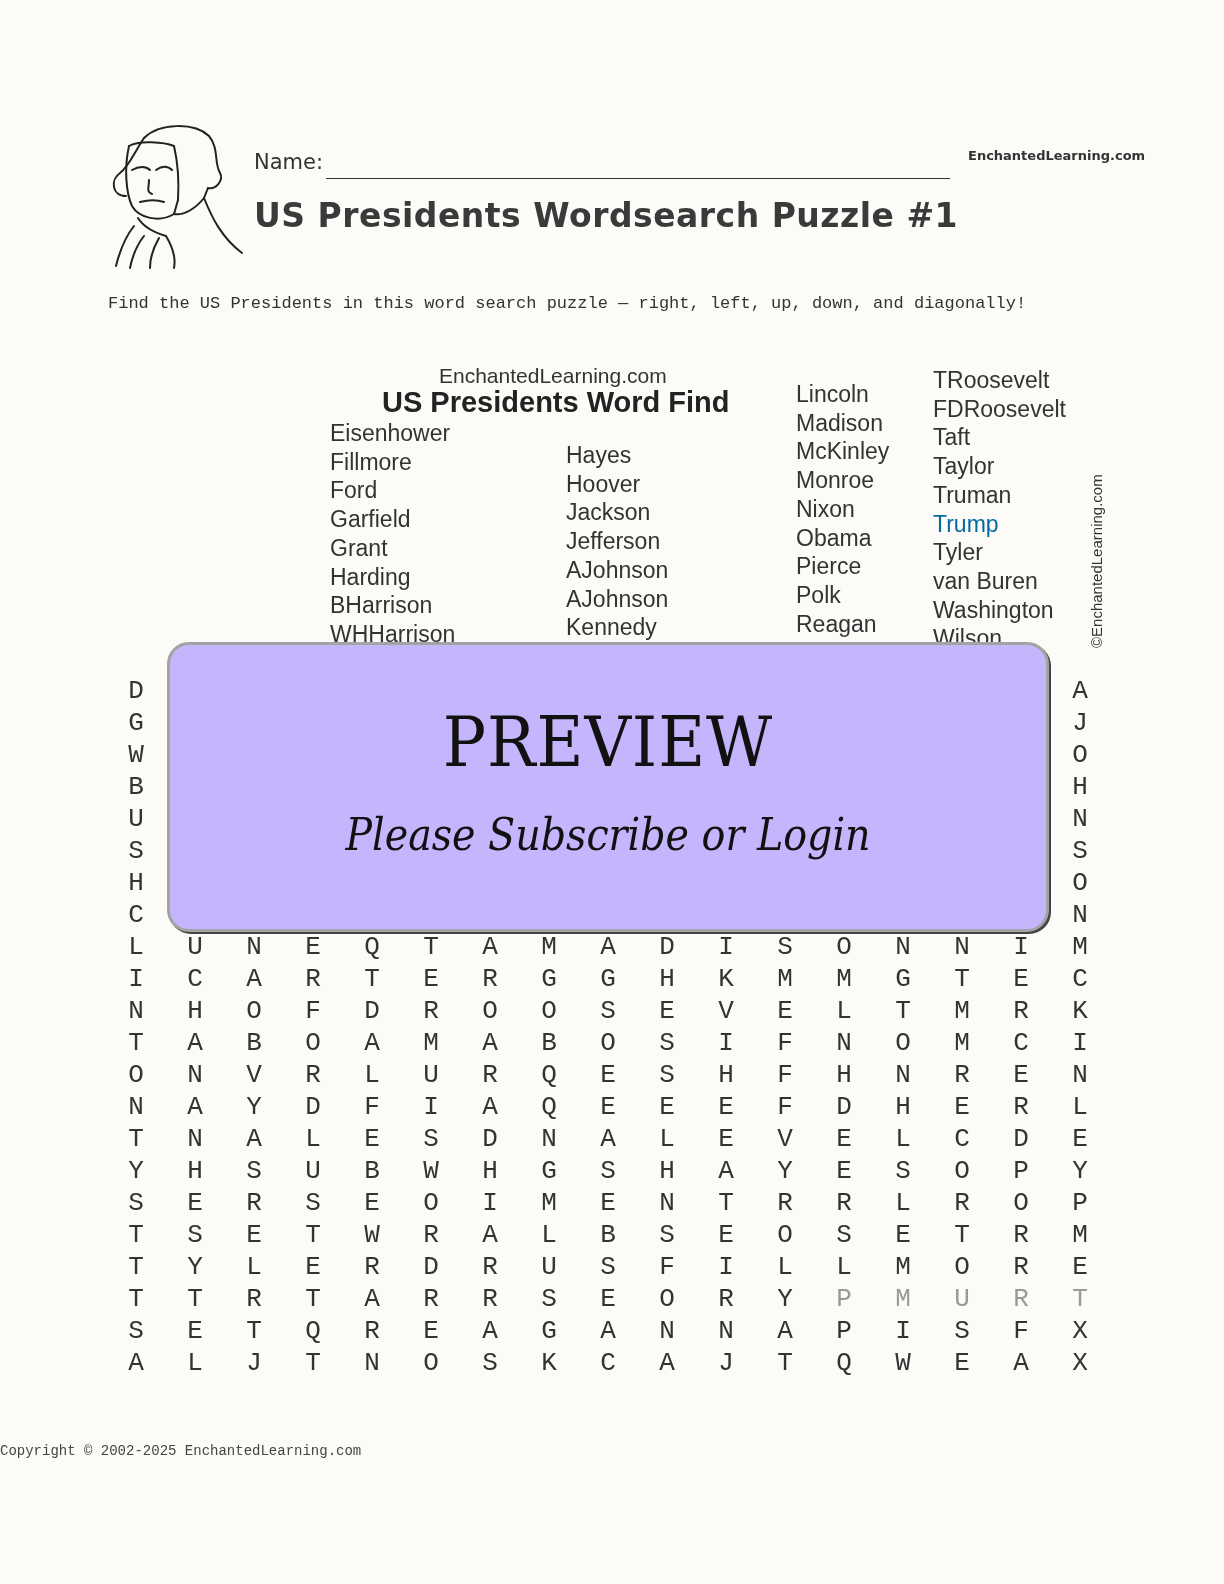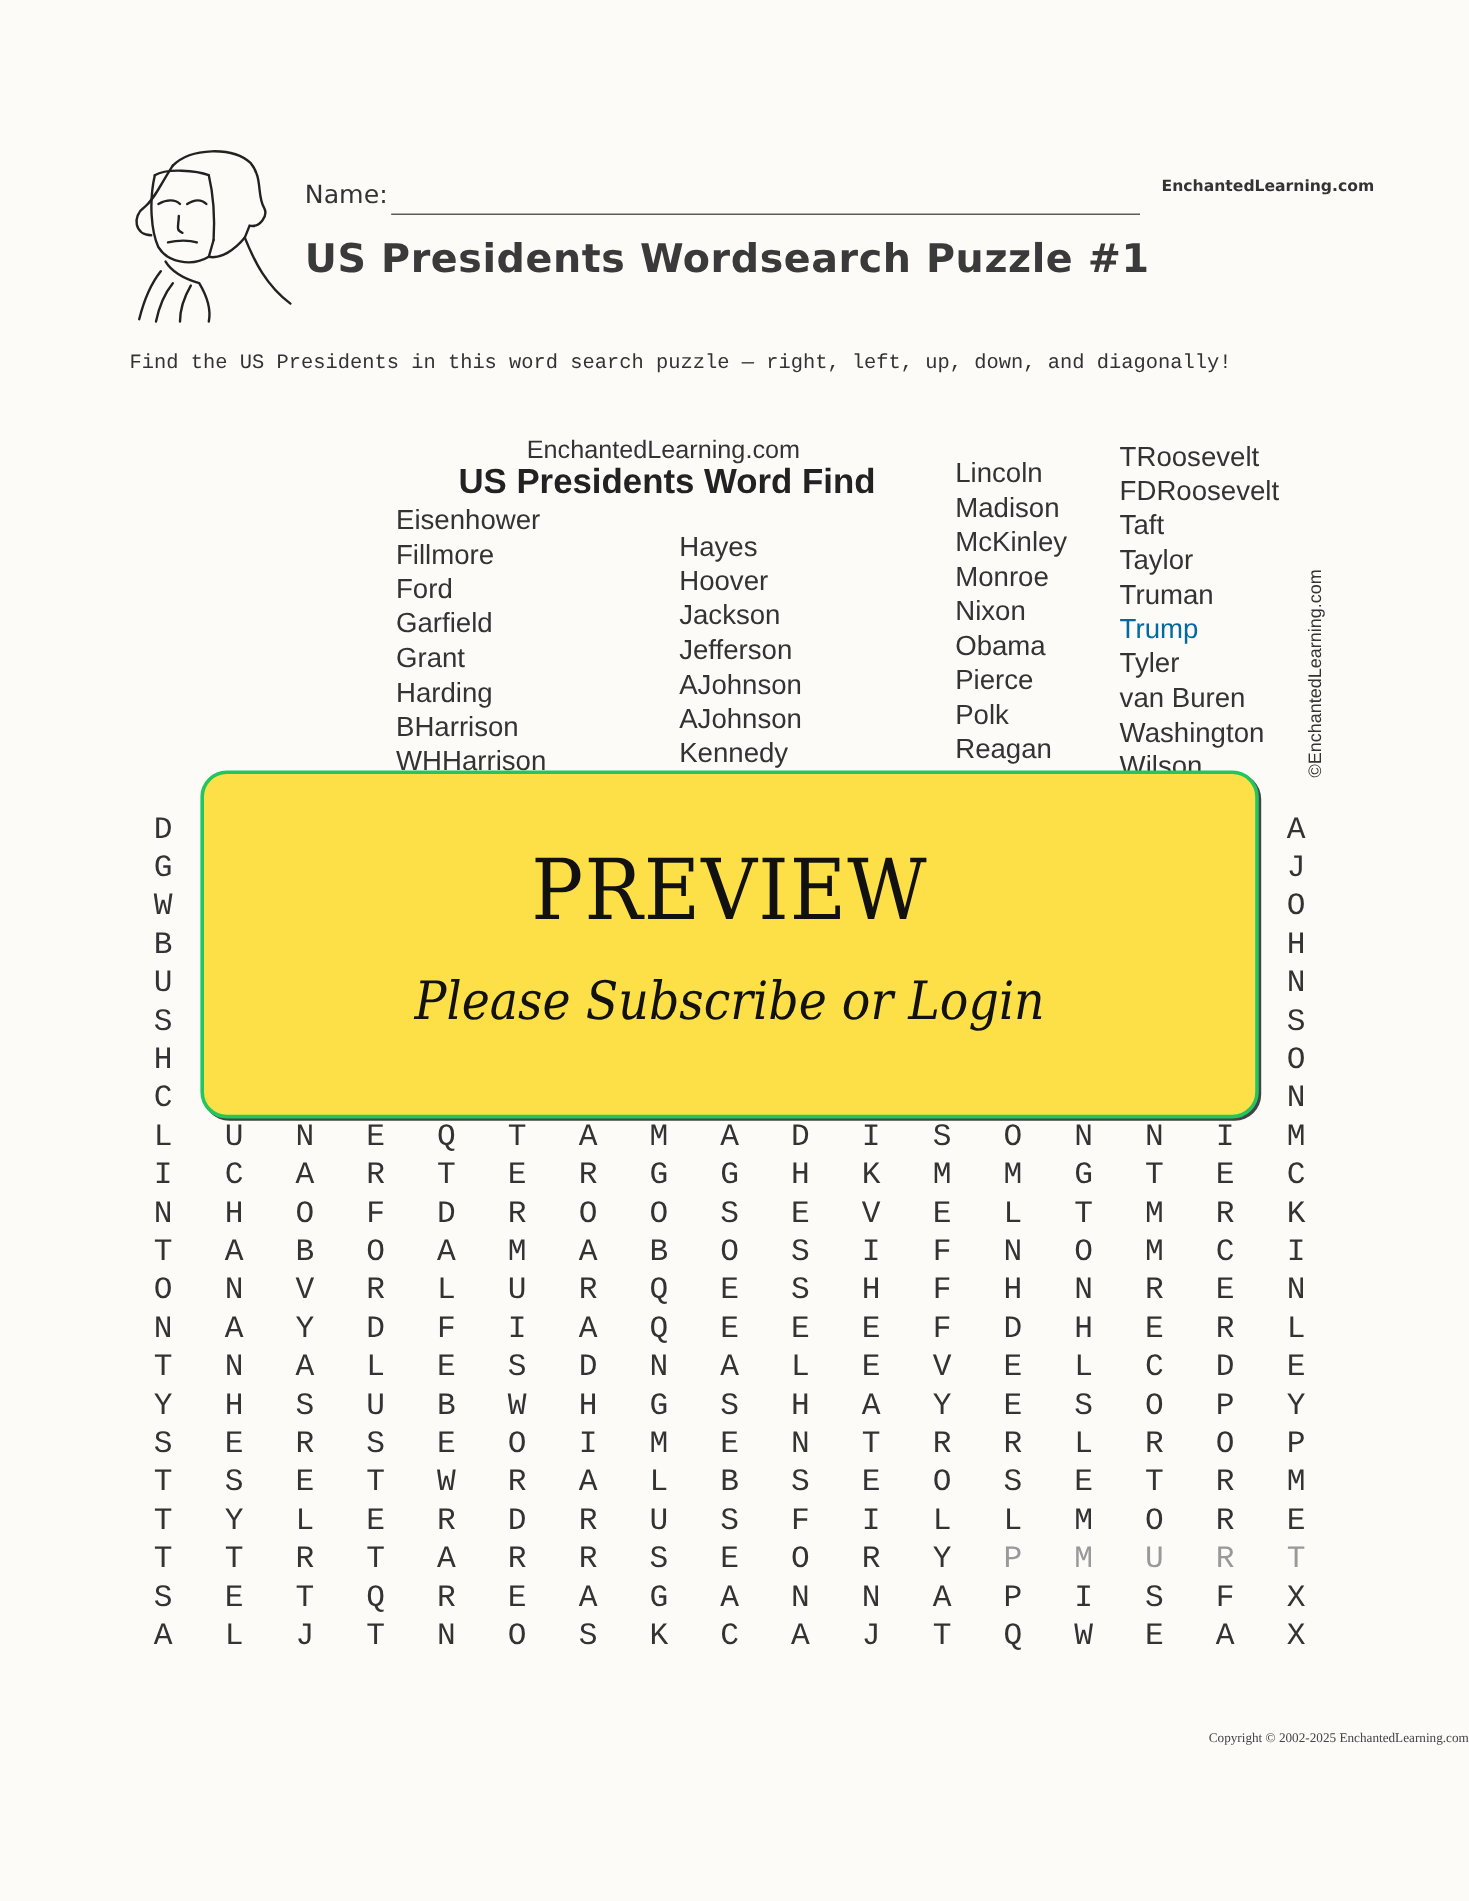--- a/index.html
+++ b/index.html
@@ -68,44 +68,44 @@
       grid-template-columns: repeat(17, 59px);
       grid-auto-rows: 32px;
       font-family: "Liberation Mono", monospace;
       font-size: 26px; color: #333;
     }
     .grid span { text-align: center; display: block; width: 32px; }
     .grid span.faded { color: #999; }
     .preview-box {
       position: absolute; left: 167px; top: 642px;
       width: 876px; height: 284px;
-      background: #fde047;
-      border: 3px solid #22c55e;
+      background: #c4b5fd;
+      border: 3px solid #a3a3a3;
       border-radius: 22px;
       box-shadow: 2px 2px 0 #444;
     }
     .preview-title {
       position: absolute; left: 0; right: 0; top: 56px;
       text-align: center;
       font-family: "DejaVu Serif", serif;
       font-size: 70px; color: #111; letter-spacing: 1px;
       transform: scaleX(0.92);
     }
     .preview-sub {
       position: absolute; left: 0; right: 0; top: 164px;
       text-align: center;
       font-family: "DejaVu Serif", serif;
       font-style: italic;
       font-size: 44px; color: #111;
       transform: scaleX(0.9);
     }
     .copyright {
       position: absolute; left: 0; right: 0; top: 1443px;
-      text-align: right; font-size: 11px; color: #444;
-      font-family: Liberation Serif, serif;
+      text-align: left; font-size: 14px; color: #444;
+      font-family: Liberation Mono, monospace;
     }
   </style>
 </head>
 <body>
 
 <svg class="portrait" viewBox="0 0 140 152" fill="none" stroke="#222" stroke-width="2" stroke-linecap="round">
   <path d="M40 20 C55 5 90 4 105 18 C115 30 110 45 116 55 C120 62 112 72 104 70 L100 80"></path>
   <path d="M40 20 C30 35 25 48 16 55 C6 62 8 78 22 78"></path>
   <path d="M25 28 C35 22 60 24 70 28 C74 45 75 65 74 82"></path>
   <path d="M25 28 C20 50 22 75 28 88 C35 100 55 105 70 96 L74 82"></path>

